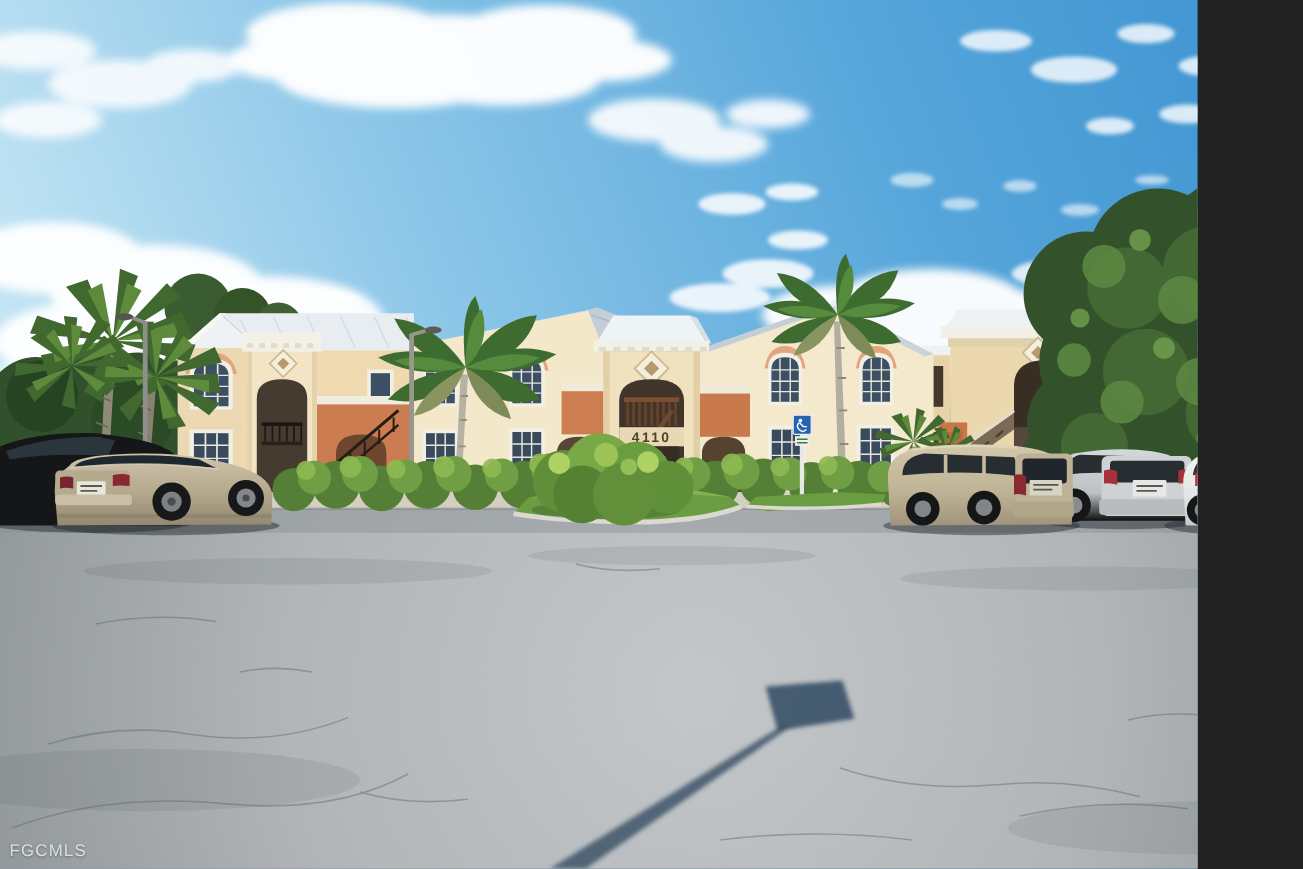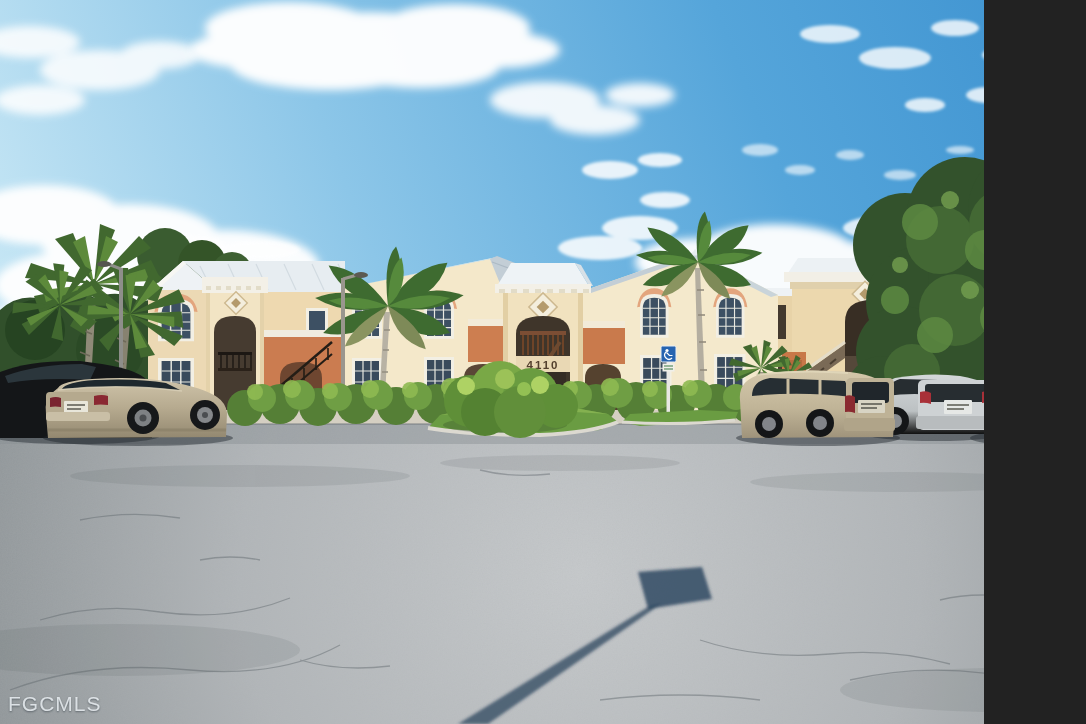--- a/index.html
+++ b/index.html
@@ -1,20 +1,20 @@
 <!DOCTYPE html>
 <html><head>
 <meta charset="utf-8">
 <style>
   html,body{margin:0;padding:0;background:#222;}
-  .stage{position:relative;width:984px;height:724px;overflow:hidden;font-family:"Liberation Sans",sans-serif;}
+  .stage{position:relative;width:984px;height:724px;overflow:hidden;font-family:"Liberation Sans",sans-serif;padding-left:14px;}
   .stage svg{position:absolute;left:0;top:0;display:block;}
   .watermark{
     position:absolute;left:8px;bottom:8px;
-    font-size:21px;font-weight:400;letter-spacing:1px;
+    font-size:14px;font-weight:400;letter-spacing:1px;
     color:rgba(236,241,244,0.85);
     text-shadow:0 1px 2px rgba(20,30,40,0.45);
     font-family:"Liberation Sans",sans-serif;
     user-select:none;
   }
   .bnum{font-family:"Liberation Sans",sans-serif;font-weight:bold;}
 </style>
 </head>
 <body>
 

